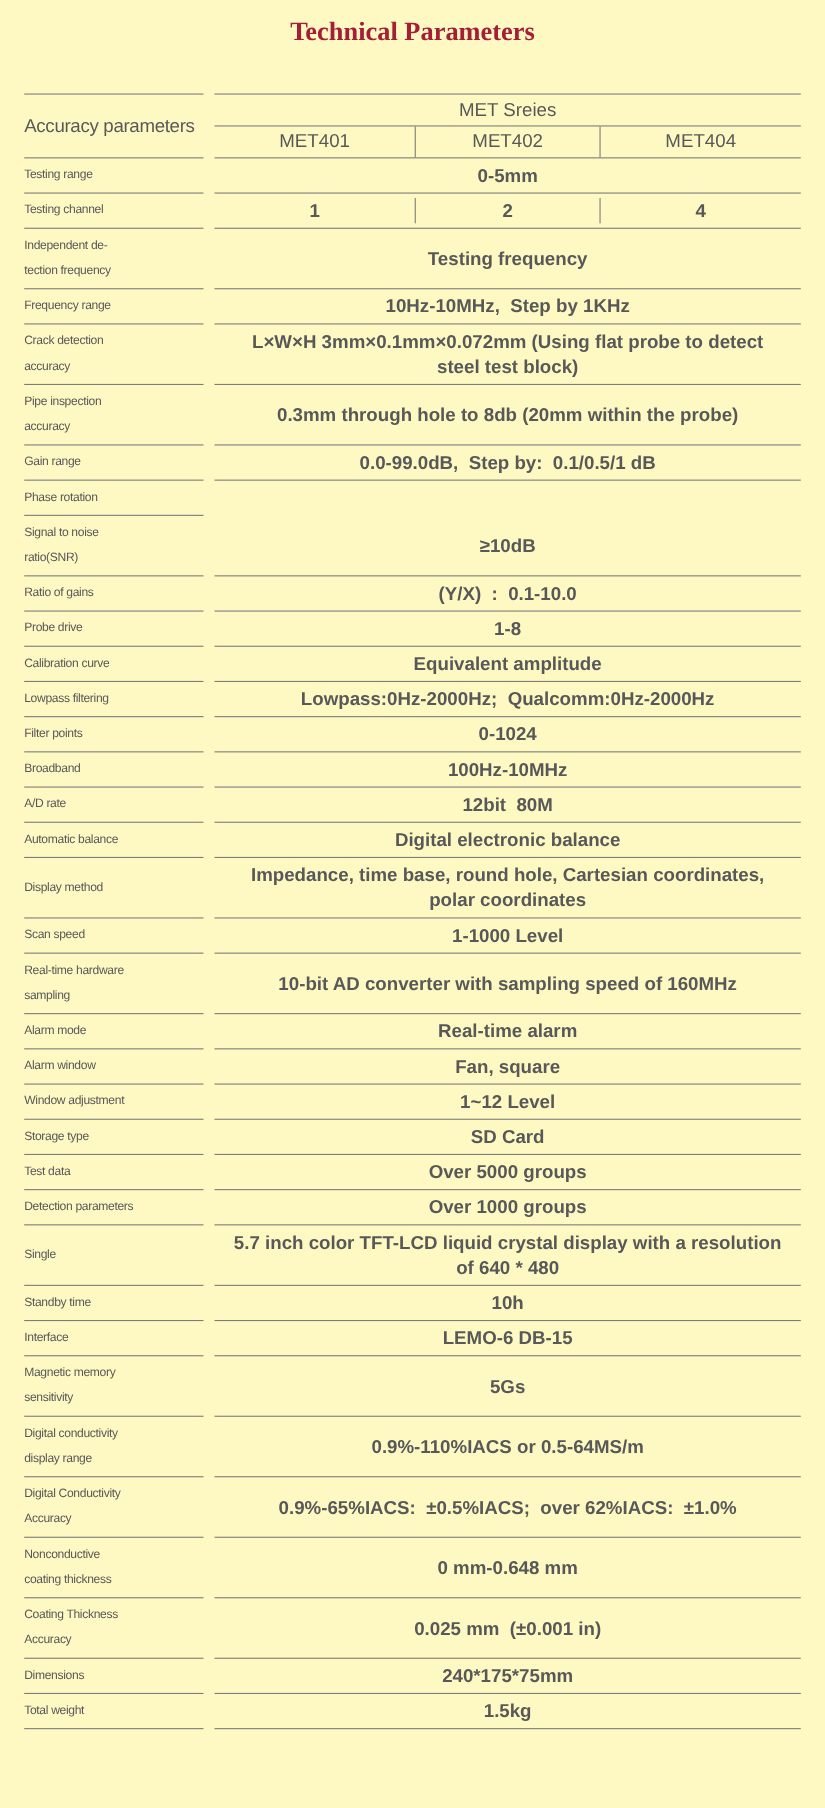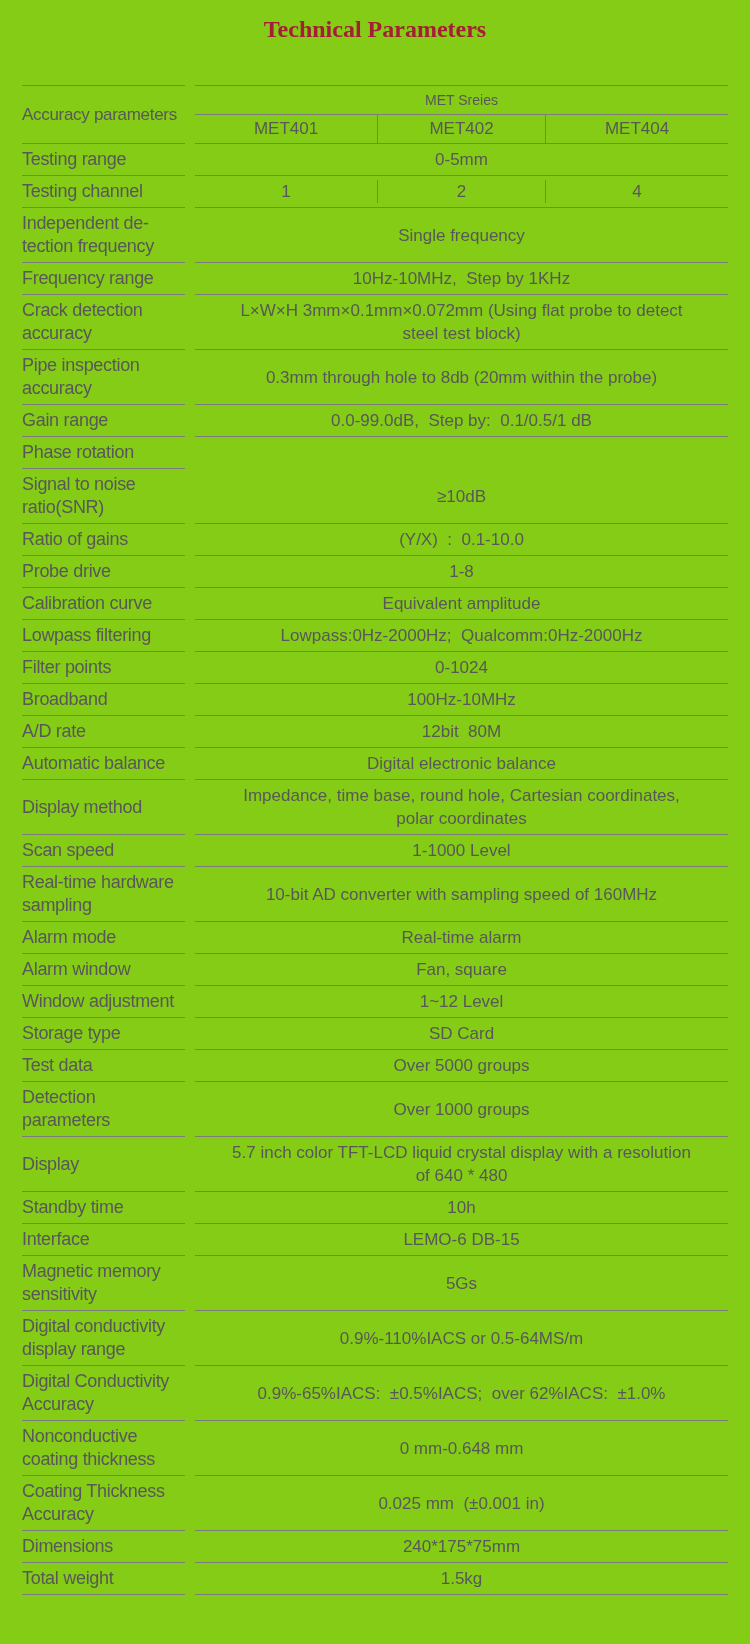--- a/index.html
+++ b/index.html
@@ -2,21 +2,21 @@
 <html><head>
 <meta charset="utf-8">
 <style>
   :root{
     --line:#7c7c7c;
     --text:#585858;
     --red:#a51e35;
   }
   html,body{margin:0;padding:0;background:#ffffff;}
   .page{
-    width:750px;height:1644px;background:#84cc16;
+    width:750px;height:1644px;background:#fef9c3;
     font-family:"Liberation Sans", sans-serif;
     color:var(--text);
     overflow:hidden;
     position:relative;
   }
   .title{
     padding-top:14px;
     text-align:center;
     font-family:"Liberation Serif", serif;
     font-weight:bold;
@@ -40,48 +40,49 @@
   .hdr-right{
     width:533px;margin-left:10px;
     border-top:1.5px solid var(--line);
     border-bottom:1.5px solid var(--line);
     box-sizing:border-box;
   }
   .hdr-series{
     height:29px;
     border-bottom:1.5px solid var(--line);
     display:flex;align-items:center;justify-content:center;
-    font-size:14px;
+    font-size:17px;
     box-sizing:border-box;
   }
   .hdr-models{height:28px;display:flex;}
   
   .row{display:flex;}
   .label{
     width:163px;
     border-bottom:1.5px solid var(--line);
     display:flex;align-items:center;
-    font-size:18px;letter-spacing:-0.3px;
+    font-size:11px;letter-spacing:-0.3px;
     line-height:23px;
     padding:4px 0;
     min-height:30px;
     white-space:pre-line;
     box-sizing:border-box;
   }
   .value{
     width:533px;margin-left:10px;
     border-bottom:1.5px solid var(--line);
     display:flex;align-items:center;justify-content:center;
     text-align:center;
     font-size:17px;
     line-height:23px;
     padding:4px 6px;
     min-height:30px;
     white-space:pre-wrap;
     box-sizing:border-box;
+    font-weight:bold;
   }
   .value.cols{padding:0;}
   .col{display:flex;align-items:center;justify-content:center;box-sizing:border-box;font-size:17px;}
   .c1{width:183px;border-right:1.5px solid var(--line);}
   .c2{width:168px;border-right:1.5px solid var(--line);}
   .c3{flex:1;}
 </style>
 </head>
 <body>
 
@@ -107,21 +108,21 @@
           <div class="label">Testing range</div>
           <div class="value">0-5mm</div>
         </div>
         <div class="row">
           <div class="label">Testing channel</div>
           <div class="value cols"><div class="col c1">1</div><div class="col c2">2</div><div class="col c3">4</div></div>
         </div>
         <div class="row">
           <div class="label">Independent de-
 tection frequency</div>
-          <div class="value">Single frequency</div>
+          <div class="value">Testing frequency</div>
         </div>
         <div class="row">
           <div class="label">Frequency range</div>
           <div class="value">10Hz-10MHz,  Step by 1KHz</div>
         </div>
         <div class="row">
           <div class="label">Crack detection
 accuracy</div>
           <div class="value">L×W×H 3mm×0.1mm×0.072mm (Using flat probe to detect
 steel test block)</div>
@@ -207,21 +208,21 @@
         </div>
         <div class="row">
           <div class="label">Test data</div>
           <div class="value">Over 5000 groups</div>
         </div>
         <div class="row">
           <div class="label">Detection parameters</div>
           <div class="value">Over 1000 groups</div>
         </div>
         <div class="row">
-          <div class="label">Display</div>
+          <div class="label">Single</div>
           <div class="value">5.7 inch color TFT-LCD liquid crystal display with a resolution
 of 640 * 480</div>
         </div>
         <div class="row">
           <div class="label">Standby time</div>
           <div class="value">10h</div>
         </div>
         <div class="row">
           <div class="label">Interface</div>
           <div class="value">LEMO-6 DB-15</div>

